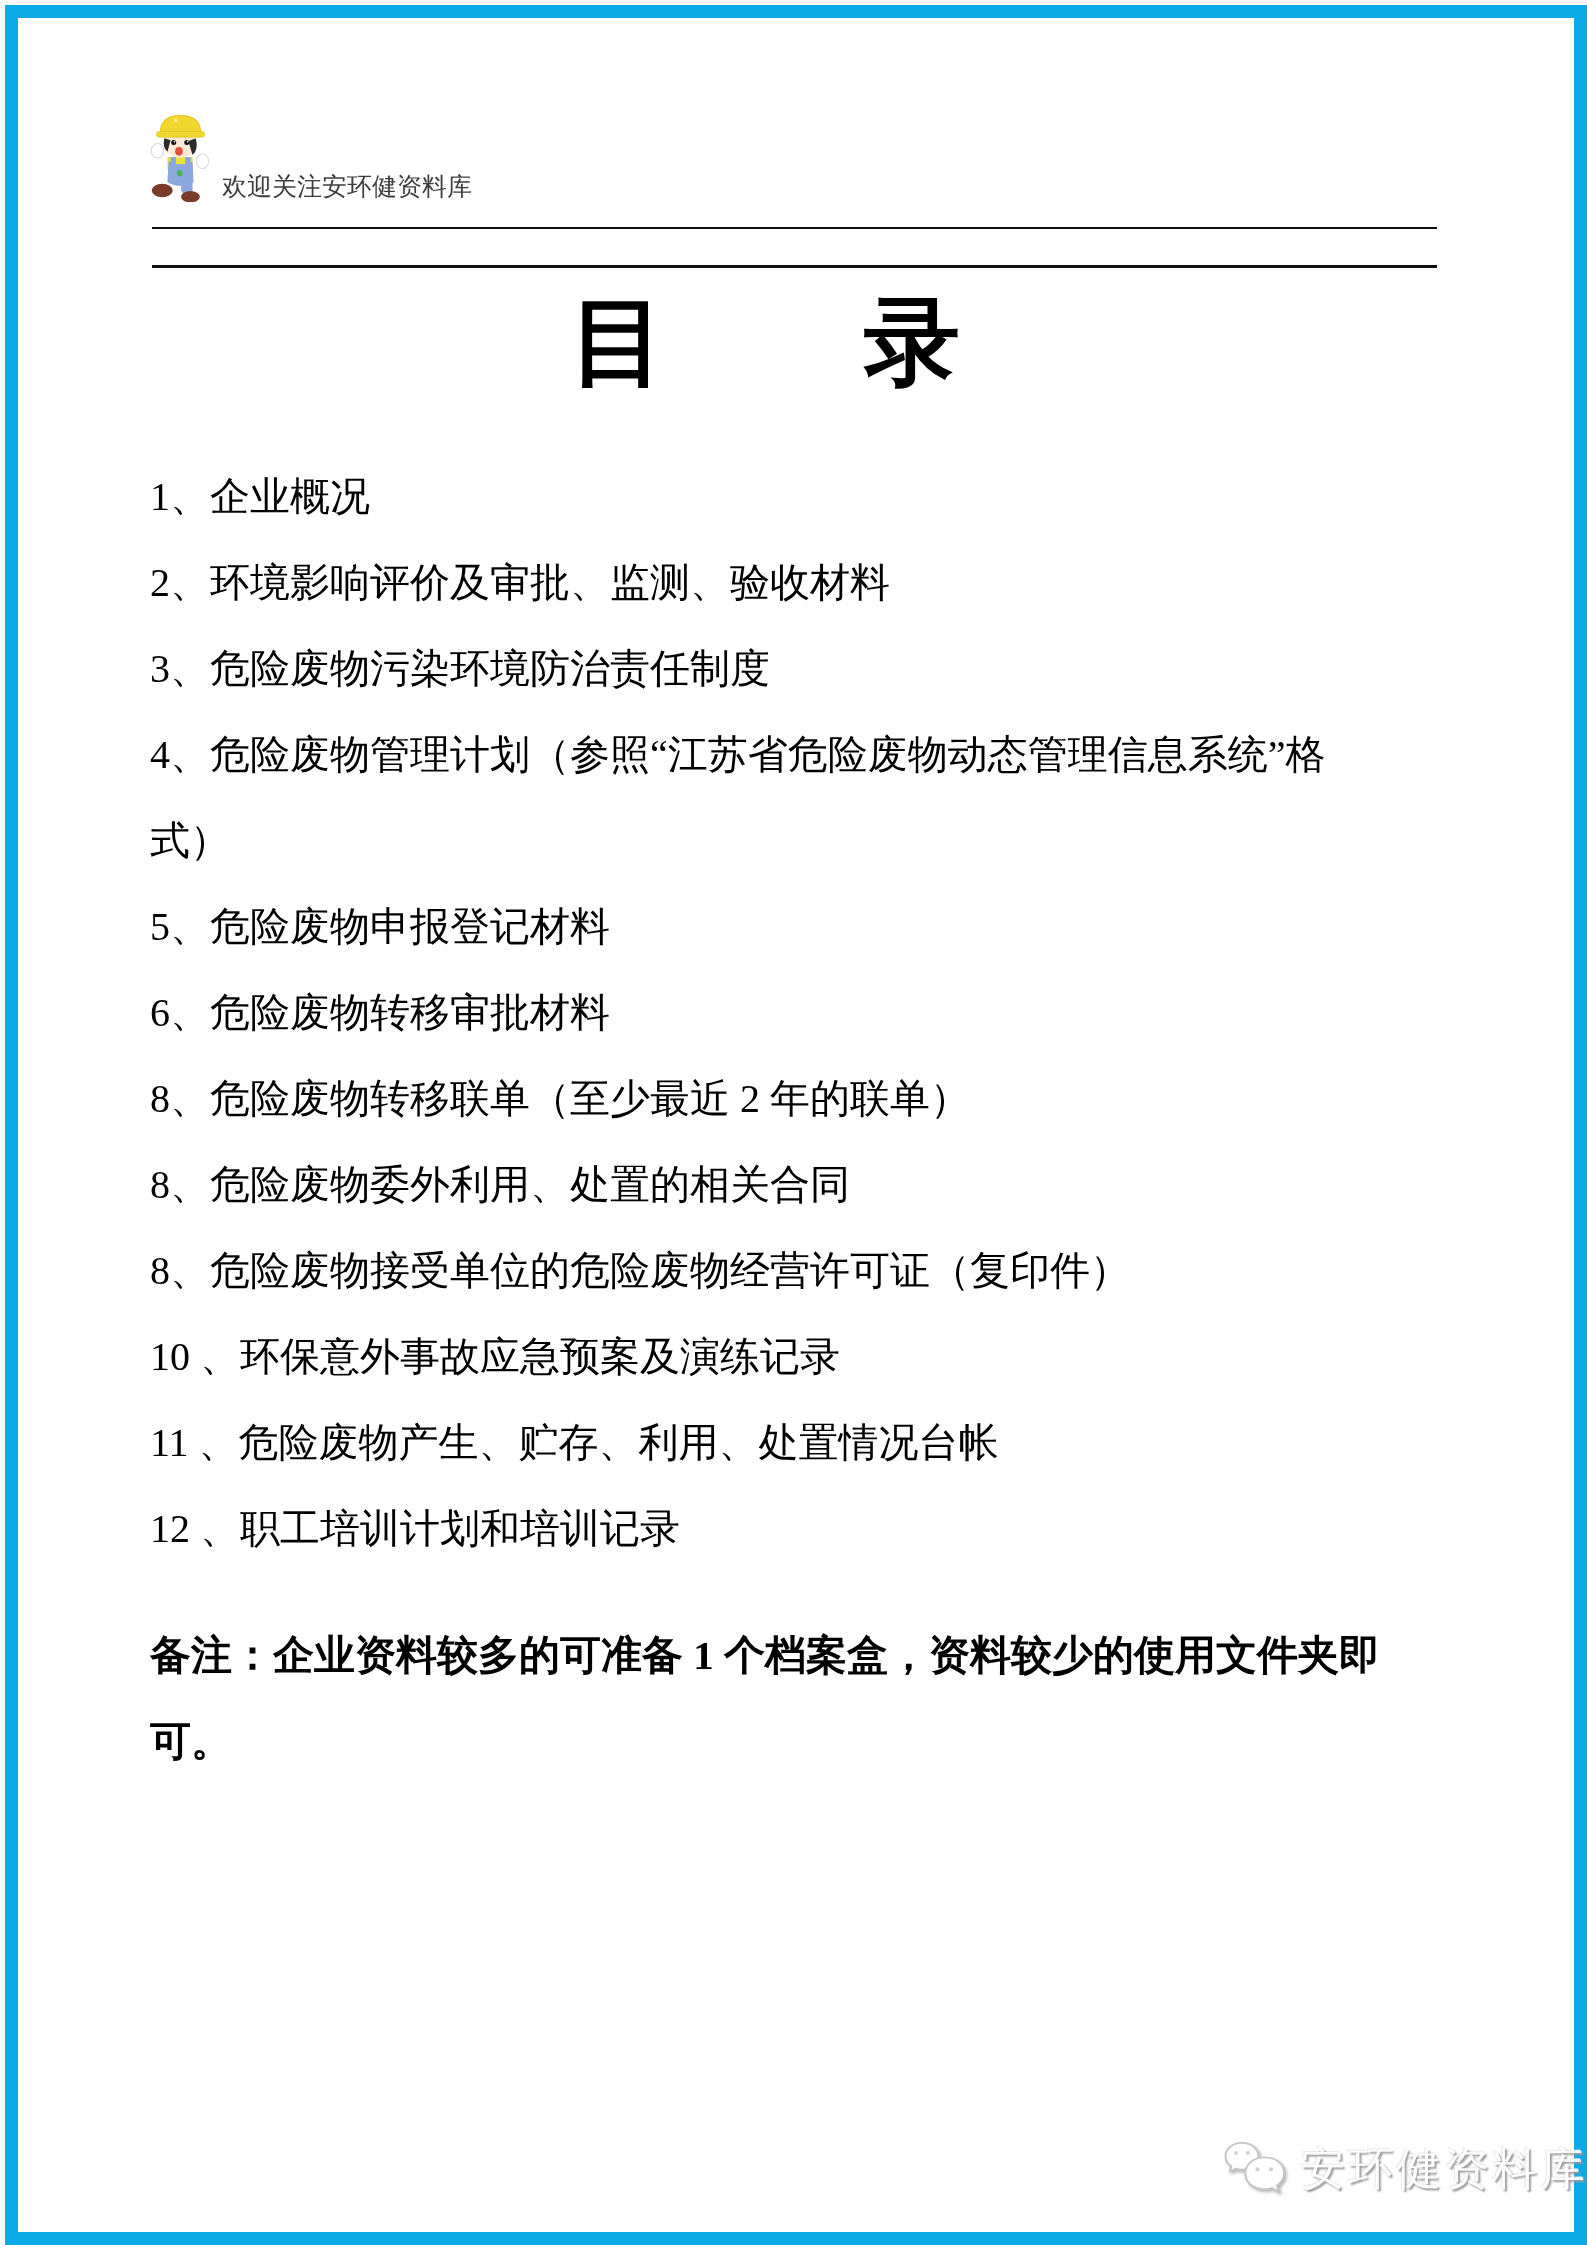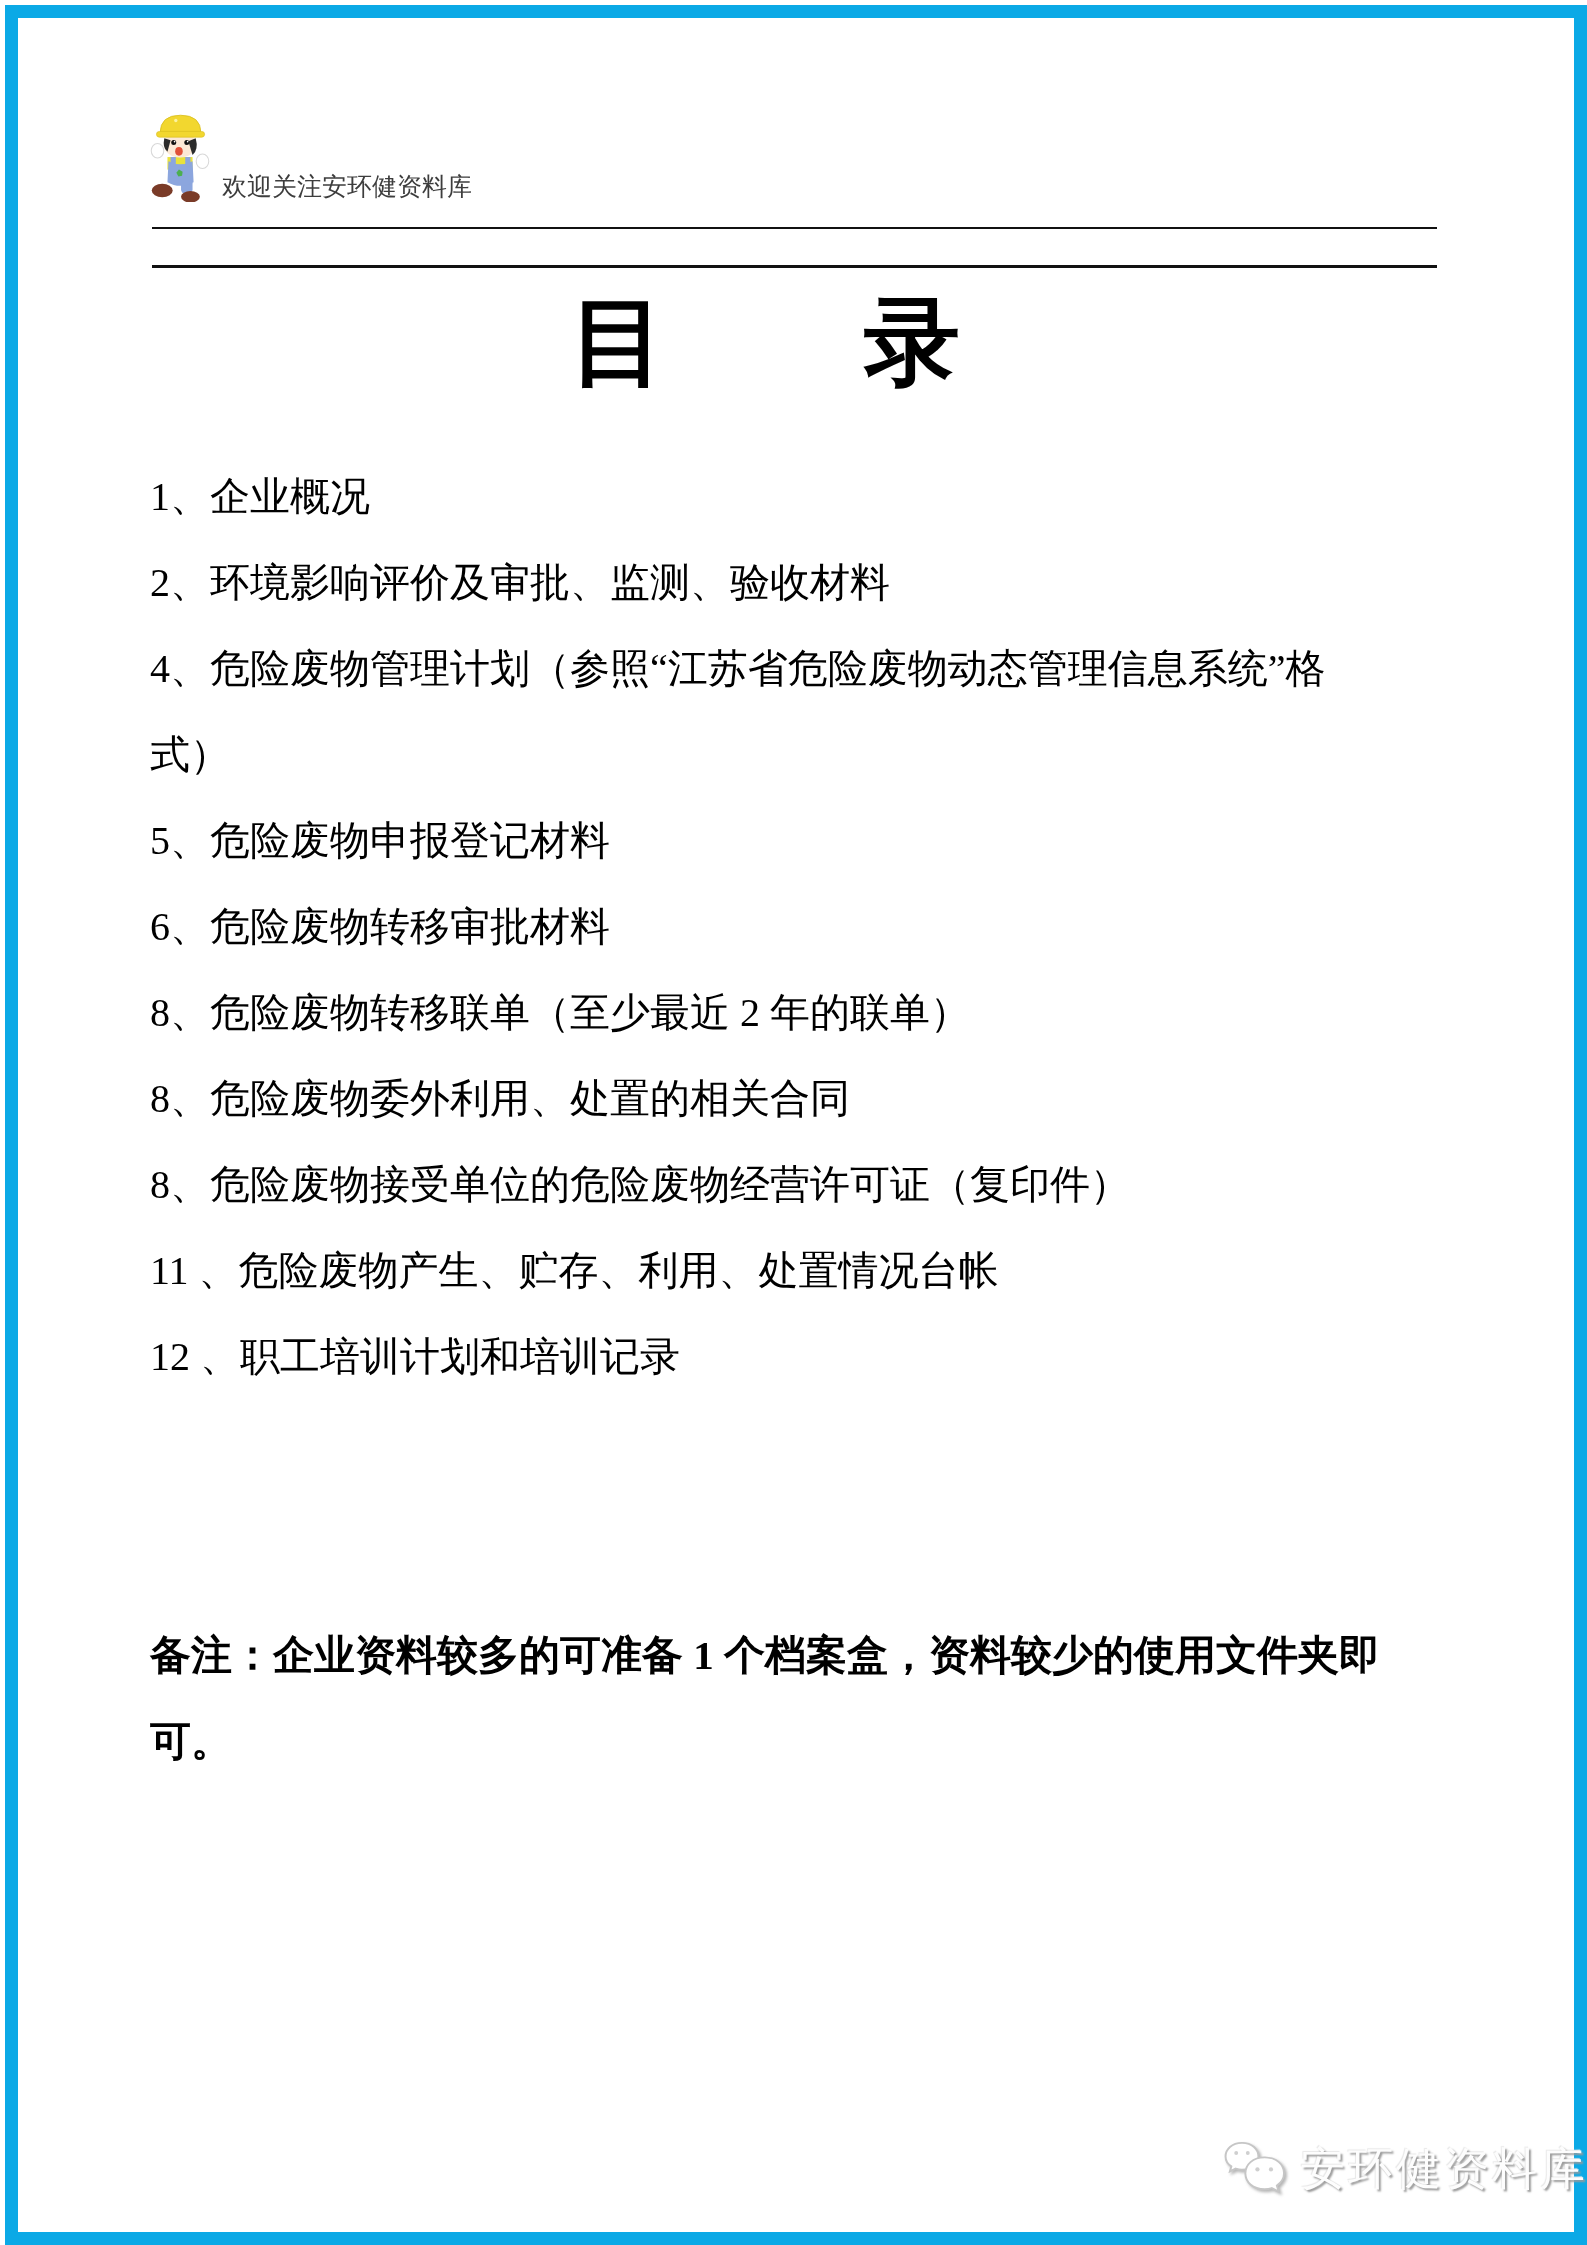--- a/index.html
+++ b/index.html
@@ -76,27 +76,29 @@
 <div class="slogan">欢迎关注安环健资料库</div>
 
 <div class="rule rule-top"></div>
 <div class="rule rule-bottom"></div>
 
 <div class="page-title">目　　录</div>
 
 <div class="toc">
   <div class="toc-line">1、企业概况</div>
   <div class="toc-line">2、环境影响评价及审批、监测、验收材料</div>
+  <div class="toc-line">3、危险废物污染环境防治责任制度</div>
   <div class="toc-line">4、危险废物管理计划（参照“江苏省危险废物动态管理信息系统”格</div>
   <div class="toc-line">式）</div>
   <div class="toc-line">5、危险废物申报登记材料</div>
   <div class="toc-line">6、危险废物转移审批材料</div>
   <div class="toc-line">8、危险废物转移联单（至少最近 2 年的联单）</div>
   <div class="toc-line">8、危险废物委外利用、处置的相关合同</div>
   <div class="toc-line">8、危险废物接受单位的危险废物经营许可证（复印件）</div>
+  <div class="toc-line">10 、环保意外事故应急预案及演练记录</div>
   <div class="toc-line">11 、危险废物产生、贮存、利用、处置情况台帐</div>
   <div class="toc-line">12 、职工培训计划和培训记录</div>
 </div>
 
 <div class="note">
   <div class="toc-line">备注：企业资料较多的可准备 1 个档案盒，资料较少的使用文件夹即</div>
   <div class="toc-line">可。</div>
 </div>
 
 <div class="watermark">

